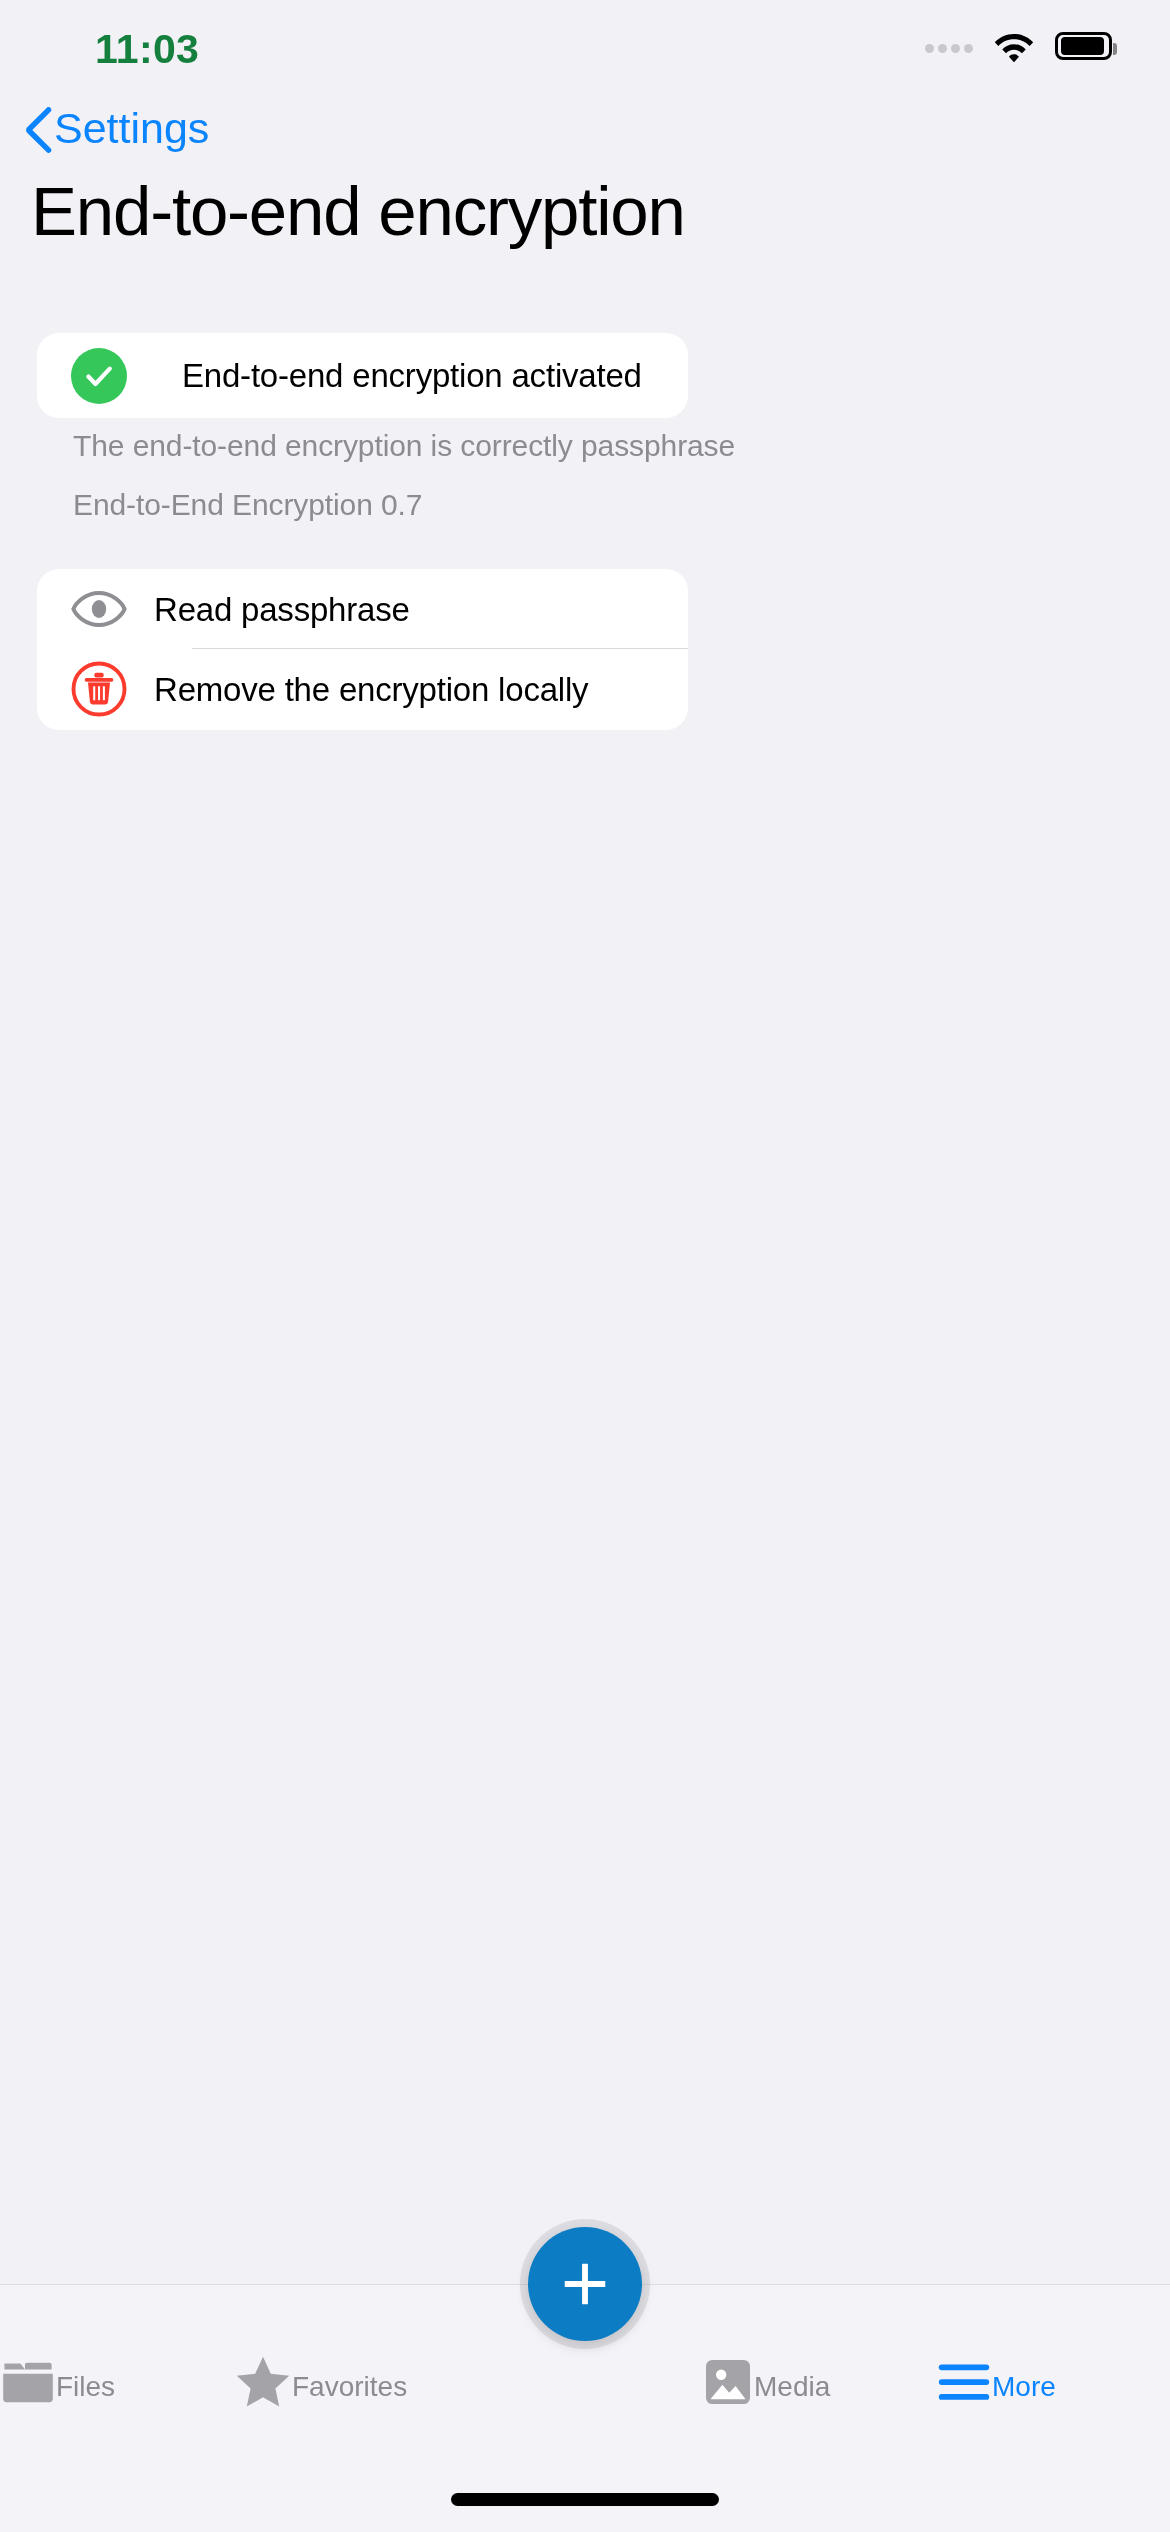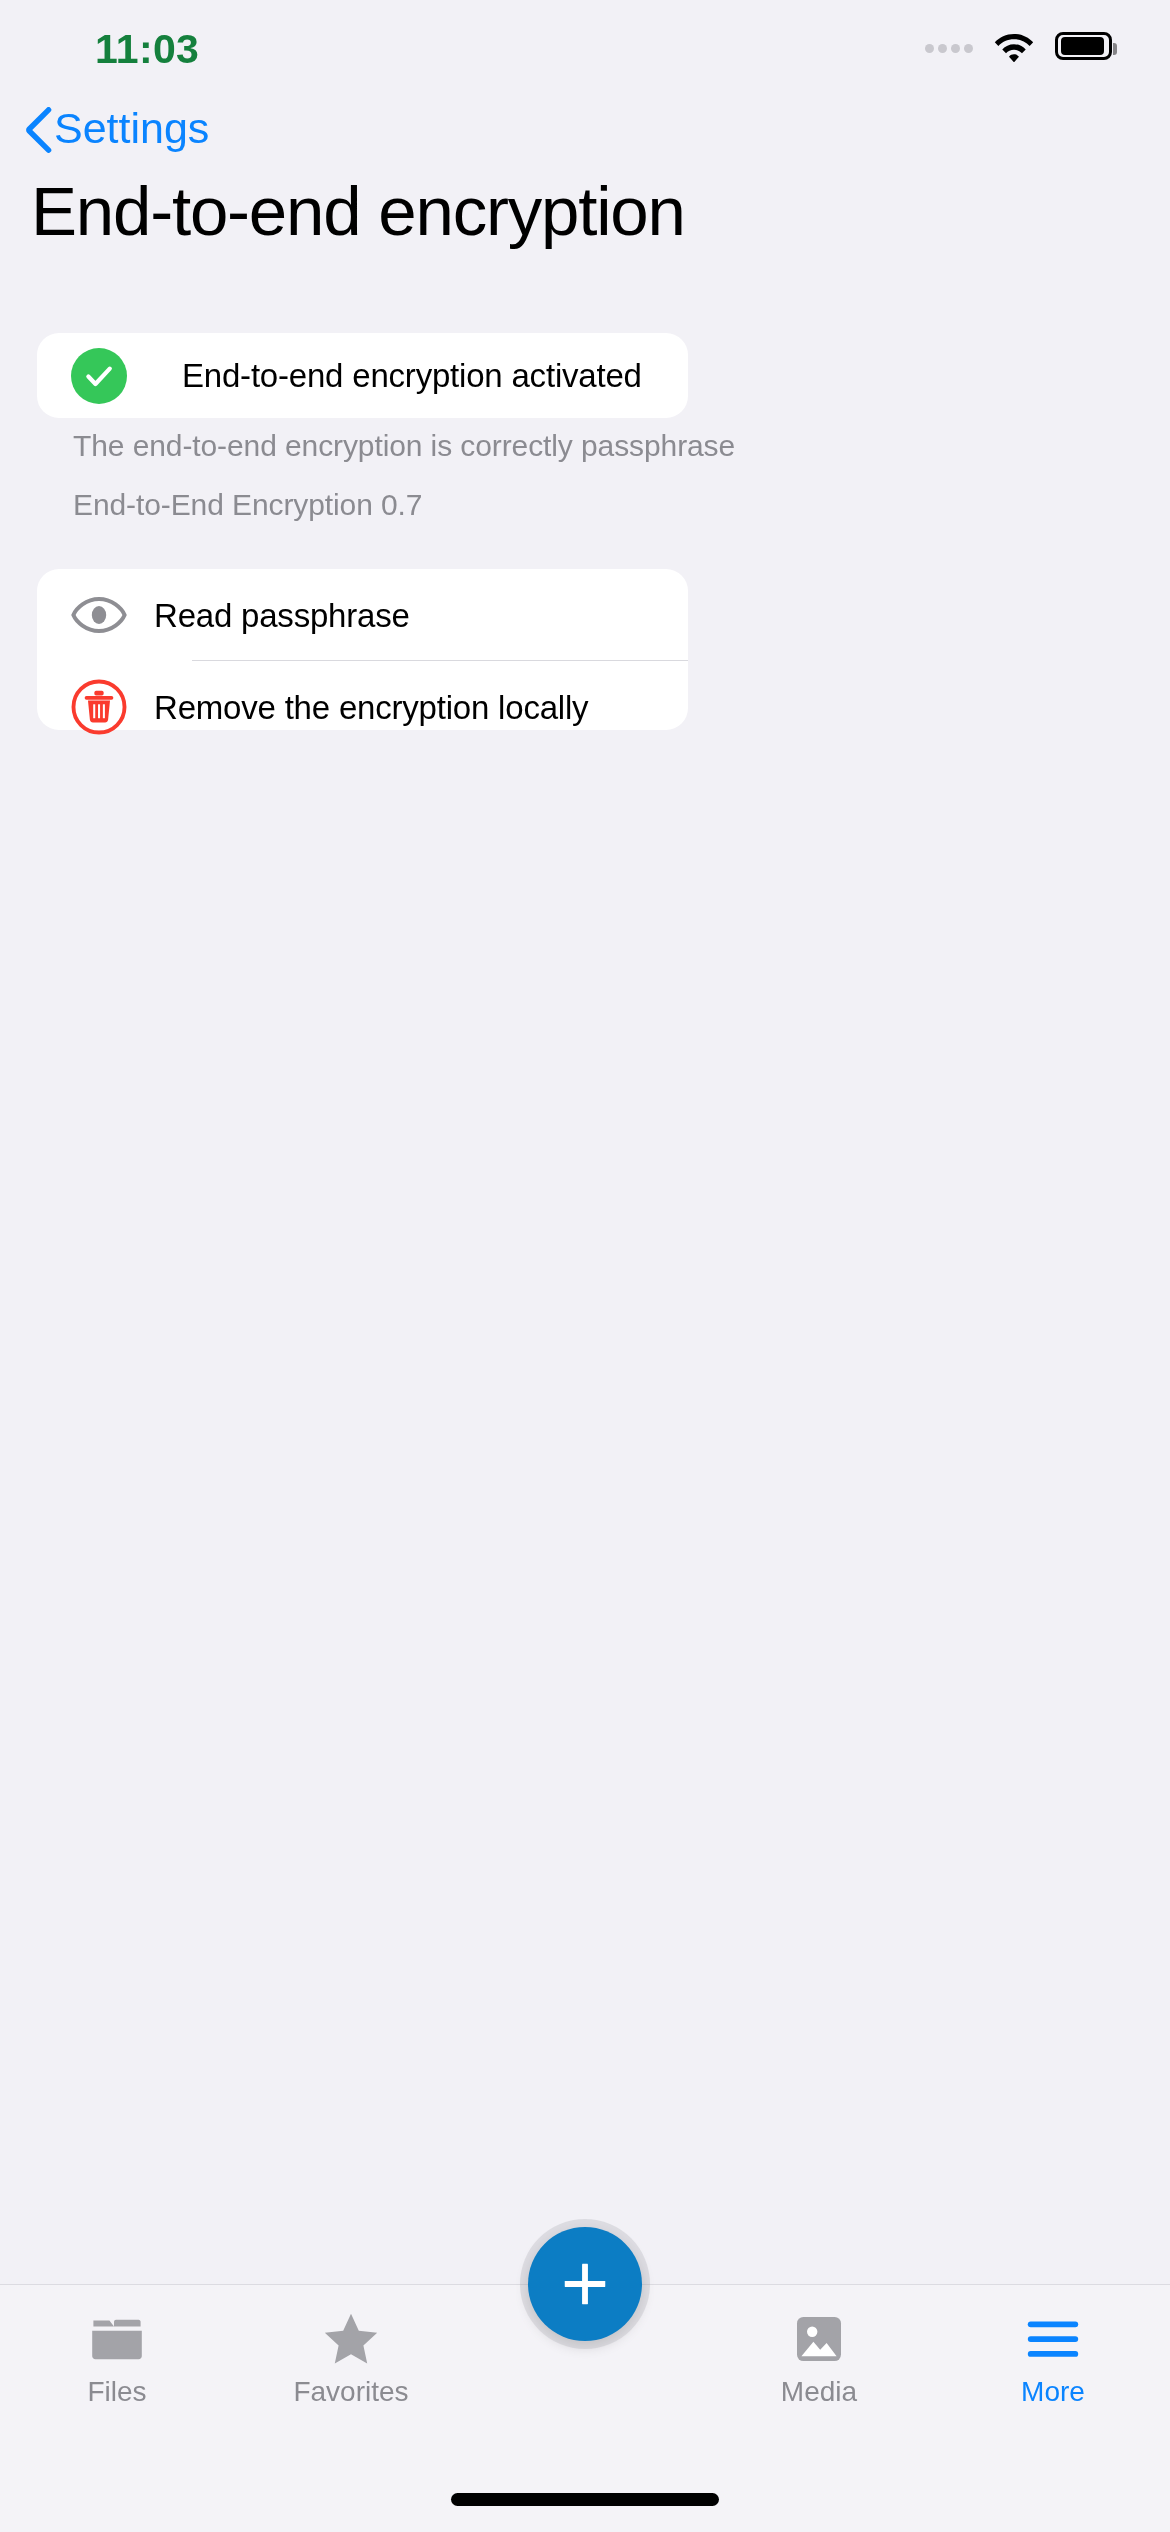--- a/index.html
+++ b/index.html
@@ -99,21 +99,21 @@
     background:#FFFFFF;
     border-radius:22px;
   }
   #card-status { top:333px; height:85px; }
   #card-actions { top:569px; height:161px; }
 
   .row {
     position:relative;
     display:flex;
     align-items:center;
-    height:92px;
+    height:80px;
     padding-left:33px;
     cursor:pointer;
   }
   .row-icon {
     width:58px; height:58px;
     display:flex; align-items:center; justify-content:center;
     flex:0 0 58px;
   }
   .row-label {
     margin-left:26px;
@@ -166,21 +166,21 @@
   }
   .tabs {
     position:absolute;
     left:0; top:0;
     width:1170px; height:170px;
     display:flex;
   }
   .tab {
     flex:1 1 0;
     display:flex;
-    flex-direction:column;
+    flex-direction:row;
     align-items:center;
     justify-content:flex-start;
     padding-top:24px;
     cursor:pointer;
   }
   .tab-icon {
     height:60px;
     display:flex; align-items:center; justify-content:center;
   }
   .tab-icon svg { display:block; }

